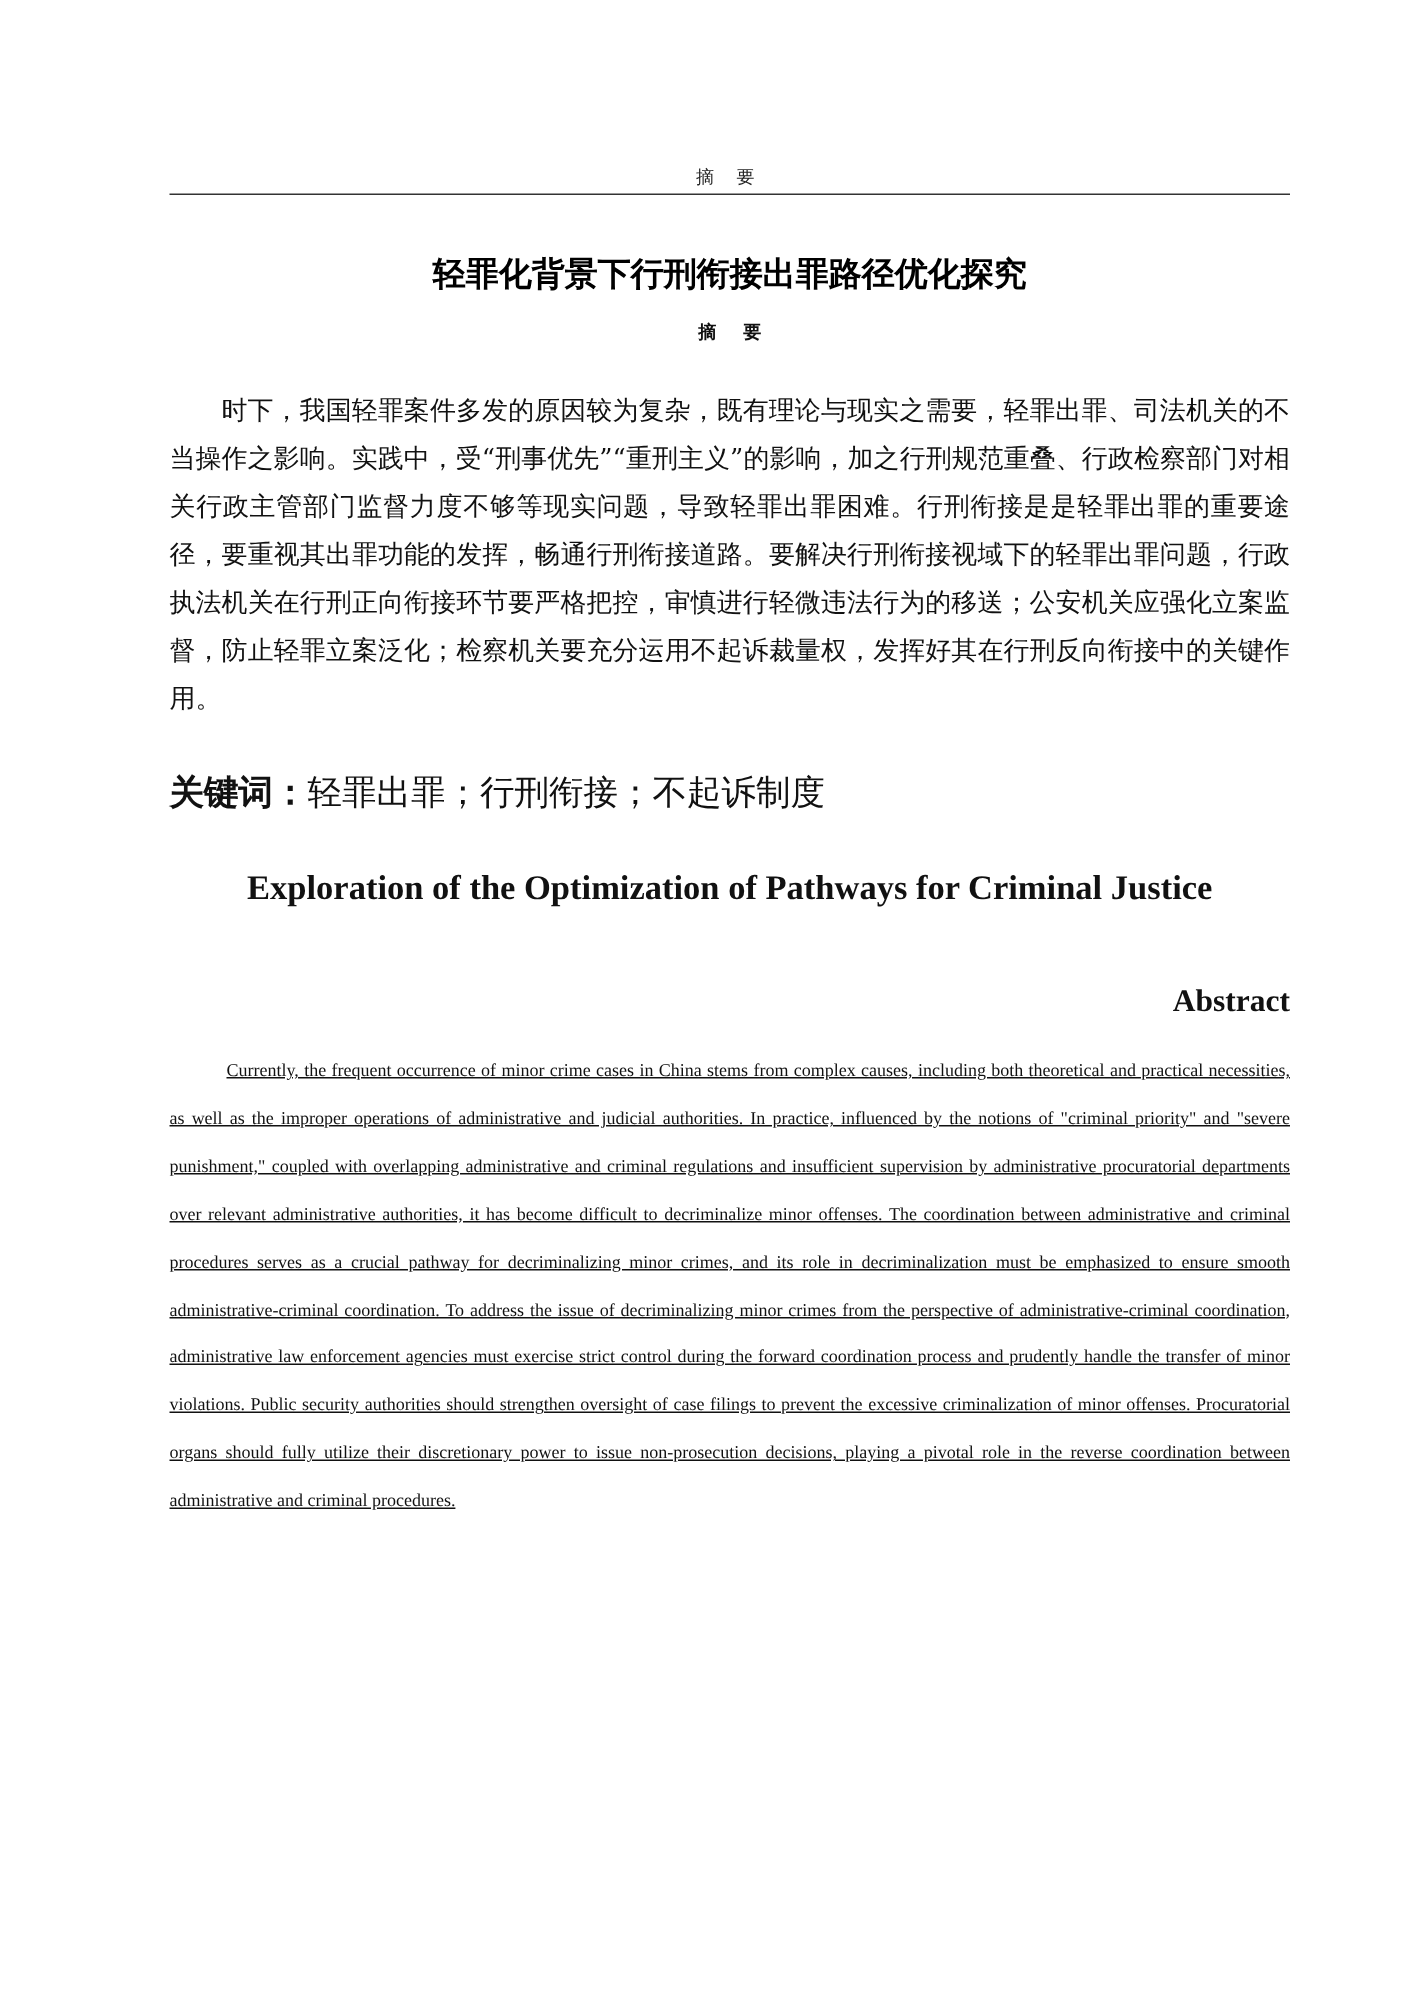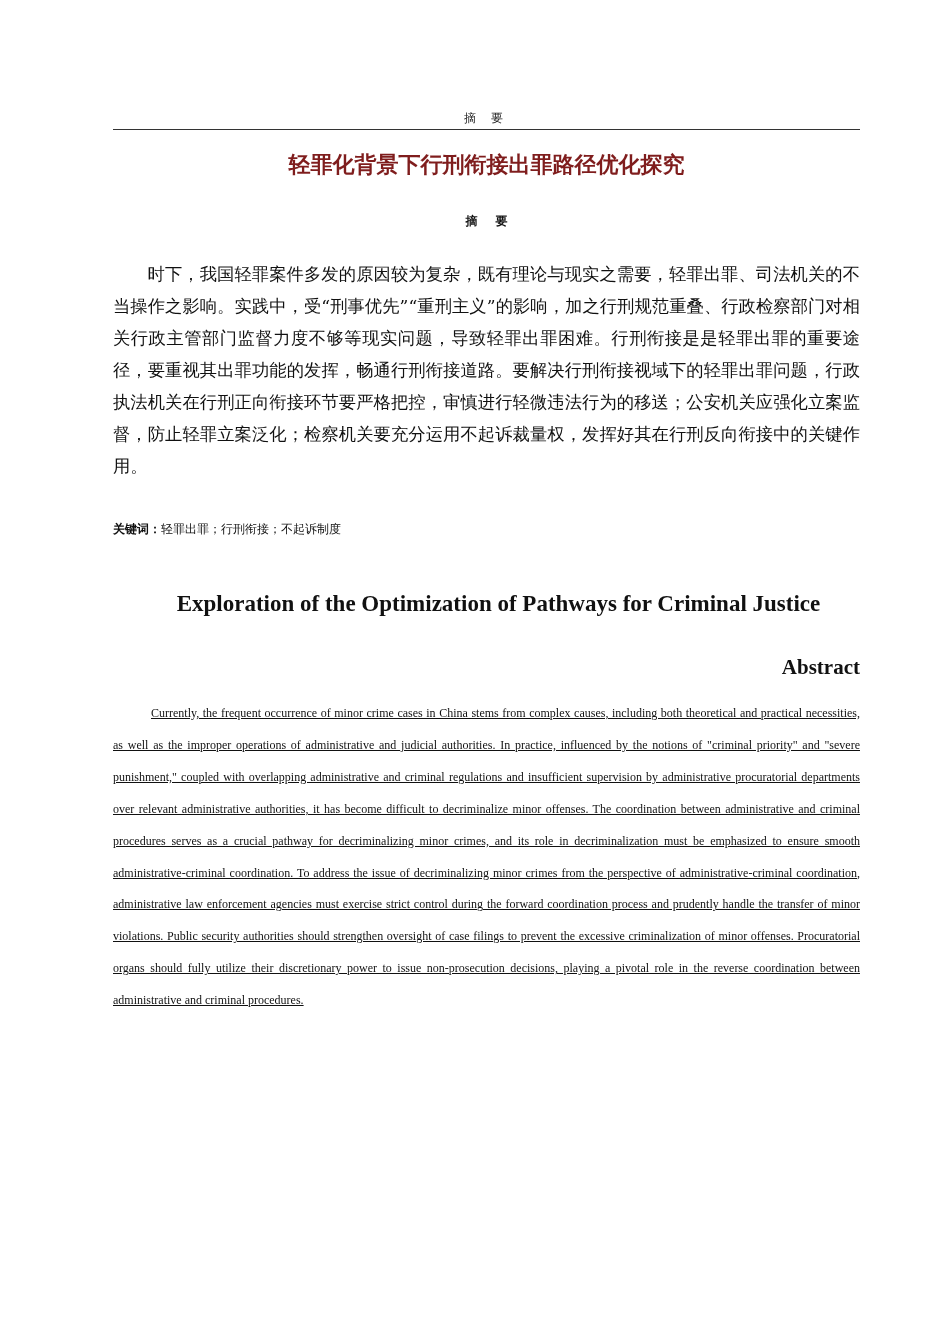--- a/index.html
+++ b/index.html
@@ -4,36 +4,36 @@
 <style>
   html, body { margin: 0; padding: 0; background: #ffffff; }
   body { width: 950px; height: 1344px; position: relative; color: #111; overflow: hidden; }
   .page { position: absolute; left: 113px; width: 747px; top: 0; }
   .running-header {
     position: absolute; top: 110px; left: 0; width: 747px; text-align: center;
     font-family: Liberation Serif, serif; font-size: 12px; letter-spacing: 6px; color: #222;
   }
   .header-rule { position: absolute; top: 129px; left: 0; width: 747px; height: 0; border-top: 1px solid #333; }
   .cn-title {
-    position: absolute; top: 150px; left: 0; width: 747px; text-align: center;
-    font-family: "DejaVu Sans", sans-serif; font-weight: bold; font-size: 22px; color: #7f1d1d;
+    position: absolute; top: 168px; left: 0; width: 747px; text-align: center;
+    font-family: "DejaVu Sans", sans-serif; font-weight: bold; font-size: 22px; color: #000000;
   }
   .cn-abstract-heading {
     position: absolute; top: 213px; left: 0; width: 747px; text-align: center;
     font-family: "DejaVu Sans", sans-serif; font-weight: bold; font-size: 12px; letter-spacing: 18px; color: #111;
     padding-left: 18px; box-sizing: border-box;
   }
   .cn-body {
     position: absolute; top: 258px; left: 0; width: 747px;
     font-family: "DejaVu Serif", serif; font-size: 17.3px; line-height: 32px; color: #111;
     text-indent: 2em; text-align: justify; margin: 0;
   }
   .keywords {
     position: absolute; top: 515px; left: 0; width: 747px;
-    font-family: "DejaVu Serif", serif; font-size: 12px; line-height: 28px; color: #111;
+    font-family: "DejaVu Serif", serif; font-size: 23px; line-height: 28px; color: #111;
   }
   .keywords .kw-label { font-family: "DejaVu Sans", sans-serif; font-weight: bold; }
   .en-title {
     position: absolute; top: 576px; left: 0; width: 747px; text-align: center;
     font-family: "Liberation Serif", serif; font-weight: bold; font-size: 23px; line-height: 32px; color: #111;
   }
   .en-abstract-heading {
     position: absolute; top: 655px; left: 0; width: 747px; text-align: right;
     font-family: "Liberation Serif", serif; font-weight: bold; font-size: 21px; color: #111;
   }
@@ -51,18 +51,18 @@
   <div class="header-rule"></div>
 
   <h1 class="cn-title" style="margin:0">轻罪化背景下行刑衔接出罪路径优化探究</h1>
   <h2 class="cn-abstract-heading" style="margin:0">摘要</h2>
   <p class="cn-body">时下，我国轻罪案件多发的原因较为复杂，既有理论与现实之需要，轻罪出罪、司法机关的不当操作之影响。实践中，受“刑事优先”“重刑主义”的影响，加之行刑规范重叠、行政检察部门对相关行政主管部门监督力度不够等现实问题，导致轻罪出罪困难。行刑衔接是是轻罪出罪的重要途径，要重视其出罪功能的发挥，畅通行刑衔接道路。要解决行刑衔接视域下的轻罪出罪问题，行政执法机关在行刑正向衔接环节要严格把控，审慎进行轻微违法行为的移送；公安机关应强化立案监督，防止轻罪立案泛化；检察机关要充分运用不起诉裁量权，发挥好其在行刑反向衔接中的关键作用。</p>
 
   <div class="keywords">
     <span class="kw-label">关键词：</span><span>轻罪出罪；行刑衔接；不起诉制度</span>
   </div>
 
-  <h1 class="en-title" style="margin:12px">
+  <h1 class="en-title" style="margin:0">
     <span>Exploration of the Optimization of Pathways for Criminal Justice</span><br>
   </h1>
   <h2 class="en-abstract-heading" style="margin:0">Abstract</h2>
   <p class="en-body">Currently, the frequent occurrence of minor crime cases in China stems from complex causes, including both theoretical and practical necessities, as well as the improper operations of administrative and judicial authorities. In practice, influenced by the notions of "criminal priority" and "severe punishment," coupled with overlapping administrative and criminal regulations and insufficient supervision by administrative procuratorial departments over relevant administrative authorities, it has become difficult to decriminalize minor offenses. The coordination between administrative and criminal procedures serves as a crucial pathway for decriminalizing minor crimes, and its role in decriminalization must be emphasized to ensure smooth administrative-criminal coordination. To address the issue of decriminalizing minor crimes from the perspective of administrative-criminal coordination, administrative law enforcement agencies must exercise strict control during the forward coordination process and prudently handle the transfer of minor violations. Public security authorities should strengthen oversight of case filings to prevent the excessive criminalization of minor offenses. Procuratorial organs should fully utilize their discretionary power to issue non-prosecution decisions, playing a pivotal role in the reverse coordination between administrative and criminal procedures.</p>
 </div>
 
 </body></html>

